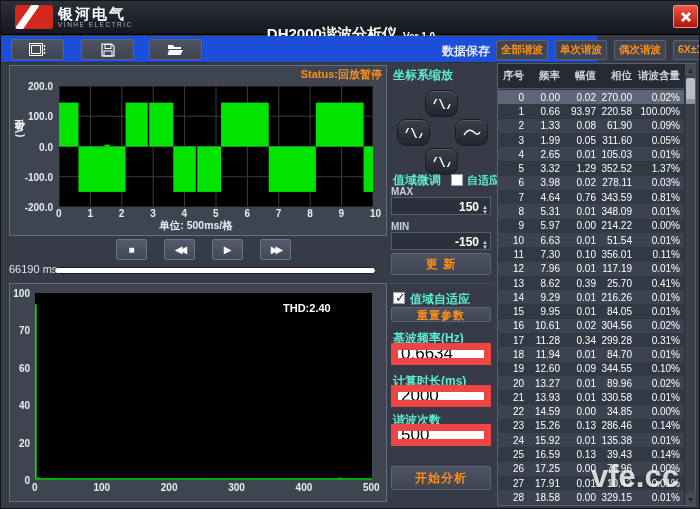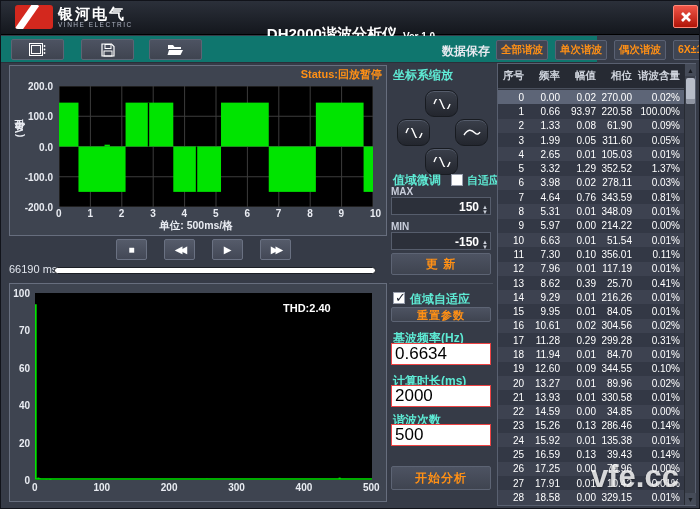--- a/index.html
+++ b/index.html
@@ -17,21 +17,21 @@
   .logo-text-sub { color:#aeb4c2; font-size:6.5px; letter-spacing:1.5px; line-height:8px; }
   .title-center { position:absolute; left:0; top:0; width:700px; height:34px; display:flex;
     align-items:center; justify-content:center; gap:6px; pointer-events:none;margin-top:16px; }
   .app-title { color:#fff; font-size:15px; font-weight:bold; }
   .app-version { color:#fff; font-size:10px; font-weight:bold; margin-top:4px; }
   .close-btn { position:absolute; right:3px; top:4px; width:25px; height:23px;
     background:linear-gradient(#f05648,#b01408); border:1px solid #ff8878; border-radius:2px;
     display:flex; align-items:center; justify-content:center; cursor:pointer; }
 
   
-  .toolbar { position:absolute; left:0; top:35px; width:596px; height:27px; background:#0f766e;
+  .toolbar { position:absolute; left:0; top:35px; width:596px; height:27px; background:#1d4ed8;
     border-bottom:1px solid #2b2f39; }
   .tool-btn { position:absolute; top:3px; width:53px; height:21px; background:linear-gradient(#4d5362,#3f4450);
     border:1px solid #5d6474; border-radius:2px; display:flex; align-items:center; justify-content:center; }
   .save-label { position:absolute; left:441px; top:7px; color:#e8eaf0; font-size:12px; font-weight:bold; }
   .filters { position:absolute; left:495px; top:4px; display:flex; gap:7px; }
   .filter-btn { height:20px; padding:0 4px; background:#3f4553; border:1px solid #5a6173; border-radius:2px;
     color:#ff9015; font-size:10.5px; font-weight:bold; font-family:inherit; white-space:nowrap; }
 
   
   .panel { position:absolute; background:#3e4450; border:1px solid #676e7e; }
@@ -79,21 +79,21 @@
   .checkbox.checked::after { content:"✓"; position:absolute; left:1px; top:-3px; color:#1d2330;
     font-size:13px; font-weight:bold; }
   .spinner { position:absolute; width:100px; height:18px; background:#2c303a; border:1px solid #565d6c;
     display:flex; align-items:flex-end; justify-content:flex-end; }
   .spin-val { color:#fff; font-size:12px; font-weight:bold; padding-right:3px; }
   .spin-arrows { display:flex; flex-direction:column; line-height:4.5px; font-size:6px; color:#cdd2dc;
     padding-right:2px; cursor:pointer; }
   .mid-btn { position:absolute; left:390px; width:100px; background:linear-gradient(#4d5362,#3f4450);
     border:1px solid #5d6474; border-radius:2px; color:#ff9015; font-weight:bold; font-family:inherit;
     font-size:12px; letter-spacing:1px; }
-  .white-input { position:absolute; left:390px; width:100px; height:22px; background:#fff; border:1px solid #ef4444;
+  .white-input { position:absolute; left:390px; width:100px; height:22px; background:#fff; border:7px solid #ef4444;
     color:#000; font-size:17px; font-family:inherit; padding:0 3px; }
   .mid-sep { position:absolute; left:388px; width:104px; height:1px; background:#2c303a;
     border-bottom:1px solid #4a505d; }
 
   
   #tablePanel { position:absolute; left:496px; top:62px; width:199px; height:443px; background:#30343f;
     border:1px solid #596070; }
   .thead { position:absolute; left:0; top:0; width:186px; height:25px; background:#262a33;
     border-bottom:1px solid #4a505d; display:flex; align-items:center; }
   .thead div { color:#ced3dc; font-size:10.5px; font-weight:bold; text-align:right; padding-right:4px; }
@@ -458,21 +458,21 @@
         <div class="trow even">
           <div class="tcell c0">16</div>
           <div class="tcell c1">10.61</div>
           <div class="tcell c2">0.02</div>
           <div class="tcell c3">304.56</div>
           <div class="tcell c4">0.02%</div>
         </div>
         <div class="trow odd">
           <div class="tcell c0">17</div>
           <div class="tcell c1">11.28</div>
-          <div class="tcell c2">0.29</div>
+          <div class="tcell c2">0.34</div>
           <div class="tcell c3">299.28</div>
           <div class="tcell c4">0.31%</div>
         </div>
         <div class="trow even">
           <div class="tcell c0">18</div>
           <div class="tcell c1">11.94</div>
           <div class="tcell c2">0.01</div>
           <div class="tcell c3">84.70</div>
           <div class="tcell c4">0.01%</div>
         </div>

